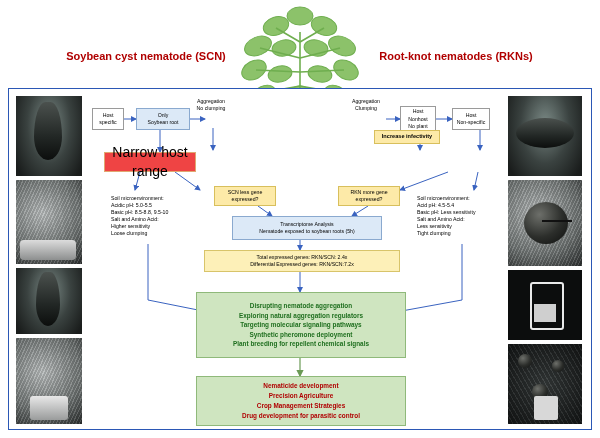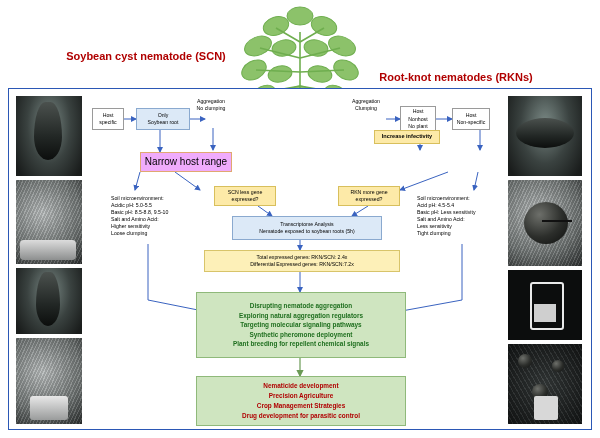--- a/index.html
+++ b/index.html
@@ -15,21 +15,21 @@
   
   .title{
     position:absolute;
     color:#b00000;
     font-weight:bold;
     text-align:center;
     line-height:1.25;
     font-size:11px;
   }
   #title-scn{left:66px;top:50px;width:160px;}
-  #title-rkn{left:376px;top:50px;width:160px;margin-top:21px;}
+  #title-rkn{left:376px;top:50px;width:160px;}
 
   
   .panel{
     position:absolute;
     left:8px;top:88px;width:584px;height:342px;
     border:1px solid #2b57b5;
     background:#ffffff;
     box-sizing:border-box;
   }
 
@@ -49,22 +49,22 @@
     white-space:pre-line;
   }
   .blue{background:#dce9f7;border-color:#8aa9cf;}
   .yellow{background:#fdeaa8;border-color:#d8bf5c;}
   .yellow2{background:#fdf0b8;border-color:#d8c46a;}
   .green{background:#cfe5c0;border-color:#8fb97a;}
   .plain{background:#ffffff;border-color:#9a9a9a;}
   .nob{border:none;background:transparent;}
 
   .hostrange{
-    font-size:10px;font-weight:normal;color:#000;
-    background:#f0abfc;border:1px solid #e0a871;margin-left:36px;
+    font-size:14px;font-weight:normal;color:#000;
+    background:#ef4444;border:1px solid #e0a871;
   }
   .greenlist{
     color:#1f6f1f;font-weight:bold;font-size:6.4px;line-height:1.5;
   }
   .redlist{
     color:#b00000;font-weight:bold;font-size:6.4px;line-height:1.55;
   }
 
   
   .photo{position:absolute;background:#111;overflow:hidden;}

